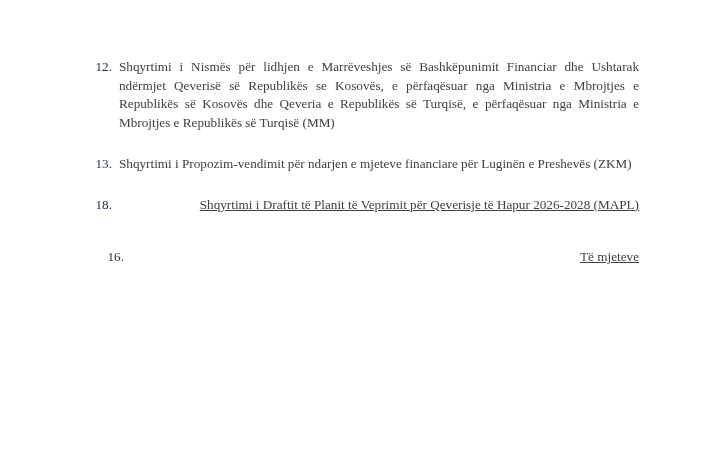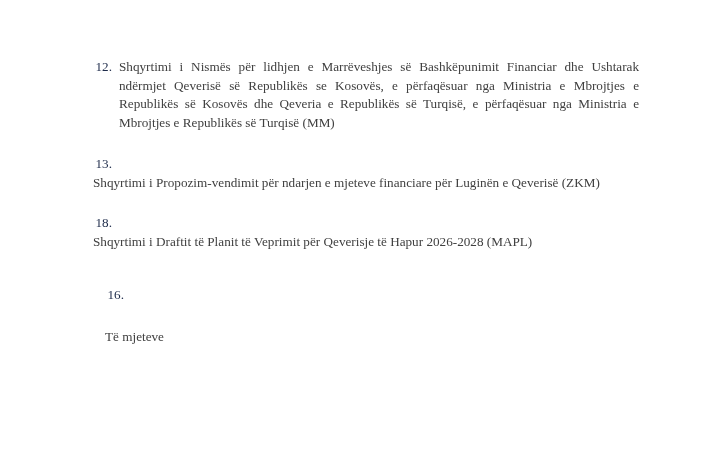--- a/index.html
+++ b/index.html
@@ -26,58 +26,58 @@
     margin: 0;
     padding: 0;
   }
   .agenda-item {
     display: flex;
     align-items: flex-start;
     margin-bottom: 16px;
   }
   .agenda-item.spaced {
     margin-top: 22px;
-    flex-direction: column;
   }
   .item-number {
     flex: 0 0 auto;
     width: 26px;
     text-align: right;
     font-size: 13.2px;
     line-height: 1.42;
     color: #1d2b4a;
   }
   .item-text {
     flex: 1 1 auto;
     padding-left: 7px;
     font-size: 13.2px;
     line-height: 1.42;
     text-align: justify;
     text-justify: inter-word;
     color: #404040;
     hyphens: none;
   }
   .item-text.nojustify {
-    text-align: center;
+    text-align: right;
+    text-decoration: underline;
   }
 </style>
 </head>
 <body>
 
 <div class="page">
   <ol class="agenda-list">
 
     <li class="agenda-item">
       <span class="item-number">12.</span>
       <span class="item-text">Shqyrtimi i Nismës për lidhjen e Marrëveshjes së Bashkëpunimit Financiar dhe Ushtarak ndërmjet Qeverisë së Republikës se Kosovës, e përfaqësuar nga Ministria e Mbrojtjes e Republikës së Kosovës dhe Qeveria e Republikës së Turqisë, e përfaqësuar nga Ministria e Mbrojtjes e Republikës së Turqisë (MM)</span>
     </li>
 
     <li class="agenda-item spaced">
       <span class="item-number">13.</span>
-      <span class="item-text">Shqyrtimi i Propozim-vendimit për ndarjen e mjeteve financiare për Luginën e Qeverisë (ZKM)</span>
+      <span class="item-text">Shqyrtimi i Propozim-vendimit për ndarjen e mjeteve financiare për Luginën e Preshevës (ZKM)</span>
     </li>
 
     <li class="agenda-item spaced">
       <span class="item-number">18.</span>
       <span class="item-text nojustify">Shqyrtimi i Draftit të Planit të Veprimit për Qeverisje të Hapur 2026-2028 (MAPL)</span>
     </li>
 
 
     <li class="agenda-item spaced" style="margin-top:34px; padding-left:12px;gap:23px;">
       <span class="item-number">16.</span>

